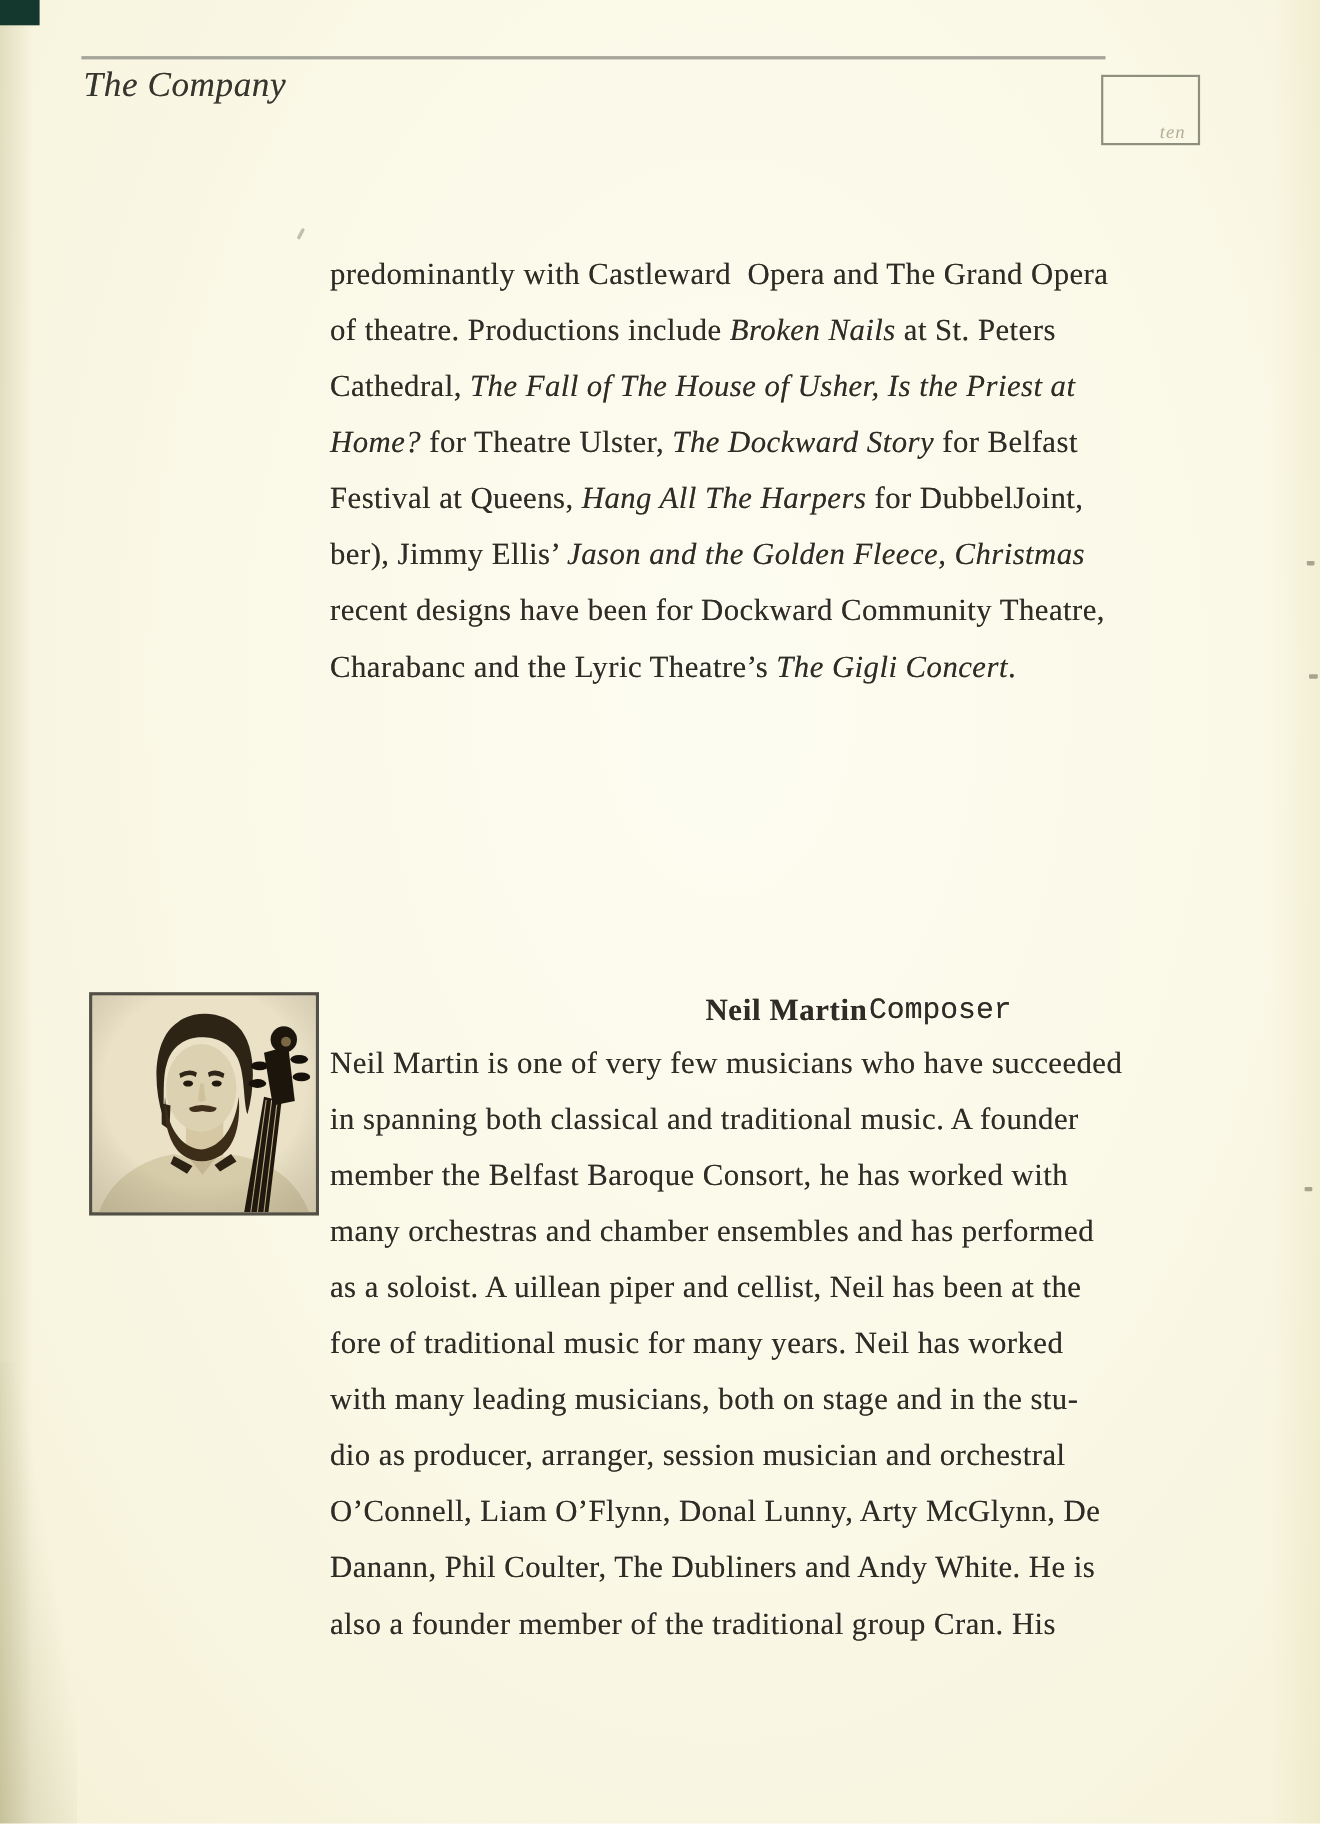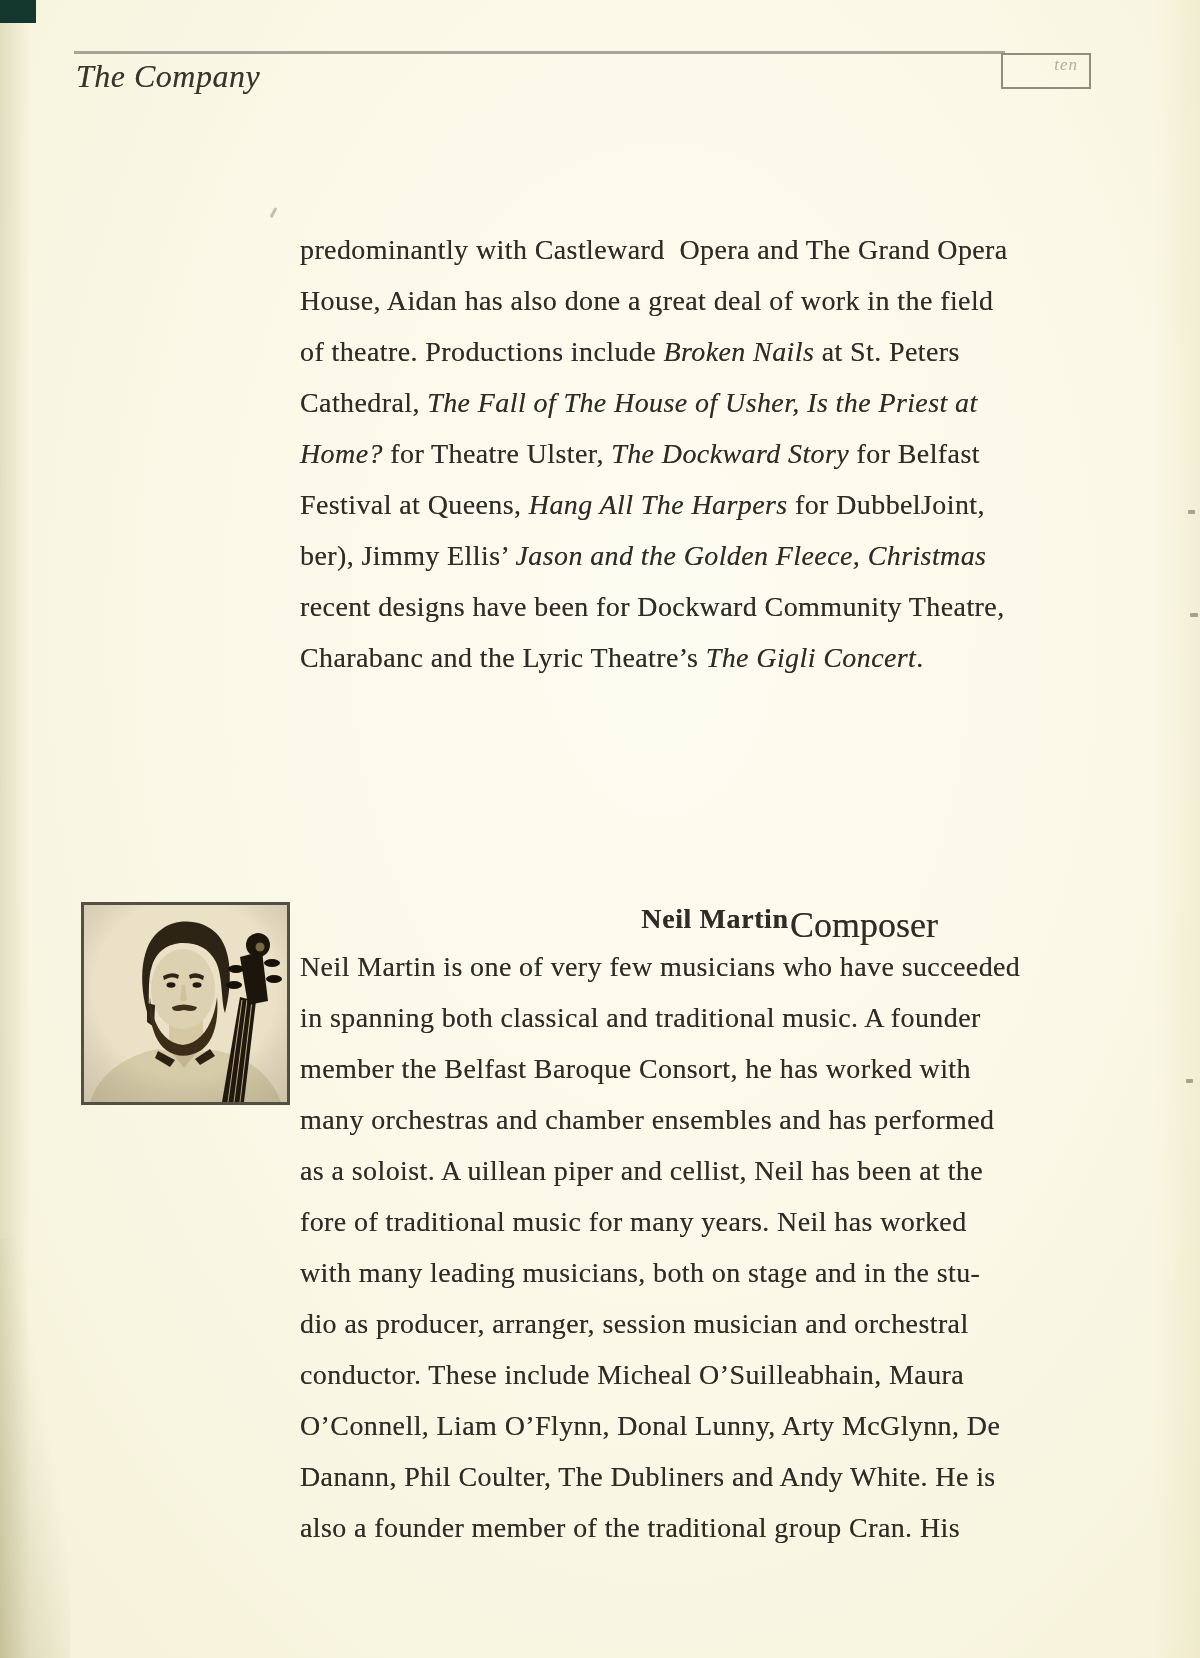--- a/index.html
+++ b/index.html
@@ -33,23 +33,23 @@
     background: #a6a59b;
   }
   .page-title {
     position: absolute; left: 76px; top: 58px; margin: 0;
     font-size: 32px; font-weight: 400; letter-spacing: 0.5px;
     color: #37362e;
     text-shadow: 0 0 0.5px rgba(55,54,46,0.55);
     font-style: italic;
   }
   .number-box {
-    position: absolute; left: 1001px; top: 53px; width: 90px; height: 36px;
+    position: absolute; left: 1001px; top: 68px; width: 90px; height: 64px;
     border: 2px solid #8f8f80; box-sizing: border-box;
-    display: flex; align-items: flex-start; justify-content: flex-end;
+    display: flex; align-items: flex-end; justify-content: flex-end;
     padding-right: 11px;
   }
   .page-num {
     color: #b3ae96; font-size: 17px; font-style: italic; letter-spacing: 1px;
   }
   .para {
     position: absolute; left: 300px; width: 830px;
     font-size: 28px; line-height: 51px; letter-spacing: 0.4px;
     color: #2e2c26;
     text-shadow: 0 0 0.5px rgba(46,44,38,0.6);
@@ -58,21 +58,21 @@
   .para2 { top: 941px; }
   .tline { white-space: pre; height: 51px; }
   .it { font-style: italic; margin-top: 24px; }
   .name-row {
     position: absolute; left: 300px; top: 903px; width: 830px;
     font-size: 28px; color: #2e2c26;
     text-shadow: 0 0 0.5px rgba(46,44,38,0.6);
     text-align: center;
   }
   .bio-name { font-weight: 700; letter-spacing: 0.6px; }
-  .bio-role { position: absolute; left: 490px; top: 1px; font-weight: 400; font-size: 36px; }
+  .bio-role { position: absolute; left: 490px; top: 1px; font-weight: 400; font-size: 27px; font-family: Liberation Mono, monospace; }
   .photo-frame {
     position: absolute; left: 81px; top: 902px; width: 209px; height: 203px;
     border: 3px solid #514f46; box-sizing: border-box;
     background: #eae1c6;
   }
   .photo-frame svg { display: block; width: 100%; height: 100%; }
   .speck {
     position: absolute; background: #8d8a77; opacity: 0.75; border-radius: 1px;
   }
   .speck.s1 { left: 1188px; top: 510px; width: 7px; height: 4px; }
@@ -95,21 +95,20 @@
 
   <div class="top-rule"></div>
   <h1 class="page-title">The Company</h1>
 
   <div class="number-box">
     <span class="page-num">ten</span>
   </div>
 
   <div class="para para1">
       <div class="tline"><span>predominantly with Castleward  Opera and The Grand Opera</span></div>
-      <div class="tline"><span>House, Aidan has also done a great deal of work in the field</span></div>
       <div class="tline"><span>of theatre. Productions include </span><span class="it">Broken Nails</span><span> at St. Peters</span></div>
       <div class="tline"><span>Cathedral, </span><span class="it">The Fall of The House of Usher, Is the Priest at</span></div>
       <div class="tline"><span class="it">Home?</span><span> for Theatre Ulster, </span><span class="it">The Dockward Story</span><span> for Belfast</span></div>
       <div class="tline"><span>Festival at Queens, </span><span class="it">Hang All The Harpers</span><span> for DubbelJoint,</span></div>
       <div class="tline"><span>ber), Jimmy Ellis’ </span><span class="it">Jason and the Golden Fleece, Christmas</span></div>
       <div class="tline"><span>recent designs have been for Dockward Community Theatre,</span></div>
       <div class="tline"><span>Charabanc and the Lyric Theatre’s </span><span class="it">The Gigli Concert</span><span>.</span></div>
     </div>
 
   <div class="photo-frame" role="img" aria-label="Black and white portrait of Neil Martin with dark curly hair and beard, cello scroll at his shoulder">
@@ -174,21 +173,20 @@
 
   <div class="para para2">
       <div class="tline"><span>Neil Martin is one of very few musicians who have succeeded</span></div>
       <div class="tline"><span>in spanning both classical and traditional music. A founder</span></div>
       <div class="tline"><span>member the Belfast Baroque Consort, he has worked with</span></div>
       <div class="tline"><span>many orchestras and chamber ensembles and has performed</span></div>
       <div class="tline"><span>as a soloist. A uillean piper and cellist, Neil has been at the</span></div>
       <div class="tline"><span>fore of traditional music for many years. Neil has worked</span></div>
       <div class="tline"><span>with many leading musicians, both on stage and in the stu-</span></div>
       <div class="tline"><span>dio as producer, arranger, session musician and orchestral</span></div>
-      <div class="tline"><span>conductor. These include Micheal O’Suilleabhain, Maura</span></div>
       <div class="tline"><span>O’Connell, Liam O’Flynn, Donal Lunny, Arty McGlynn, De</span></div>
       <div class="tline"><span>Danann, Phil Coulter, The Dubliners and Andy White. He is</span></div>
       <div class="tline"><span>also a founder member of the traditional group Cran. His</span></div>
     </div>
 
   <div class="stray-mark"></div>
   <div class="speck s1"></div>
   <div class="speck s2"></div>
   <div class="speck s3"></div>
 

